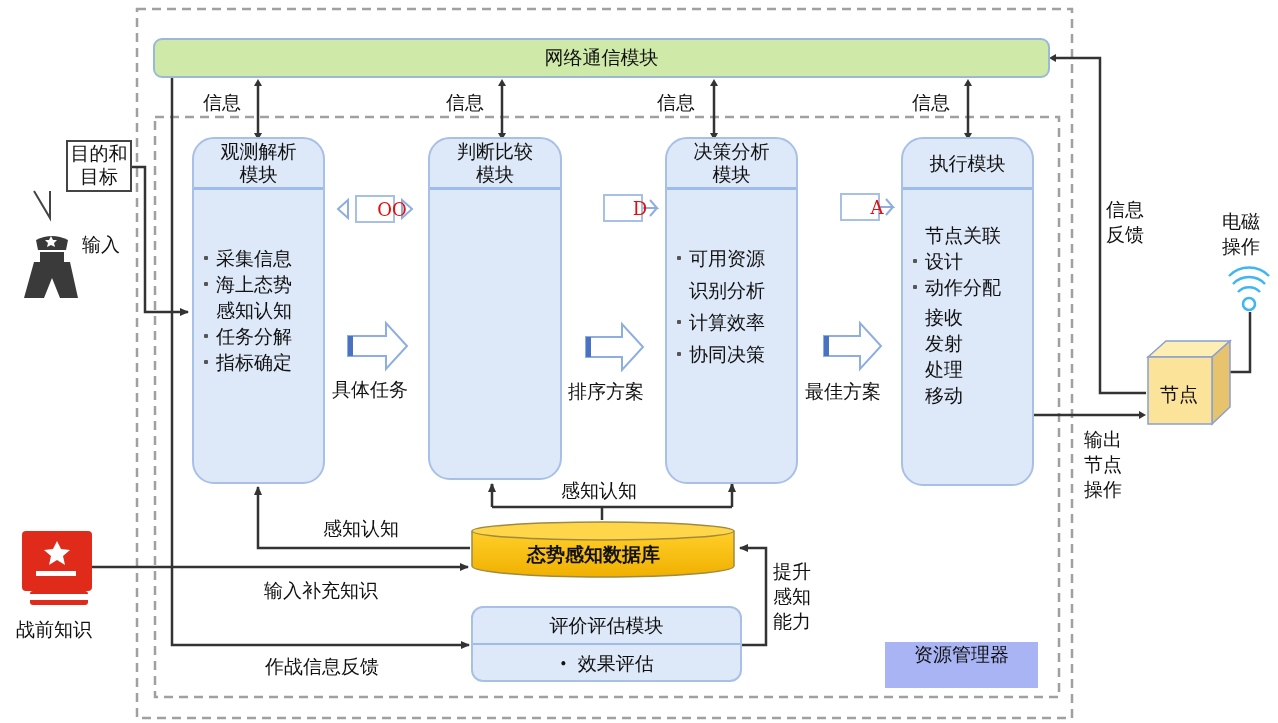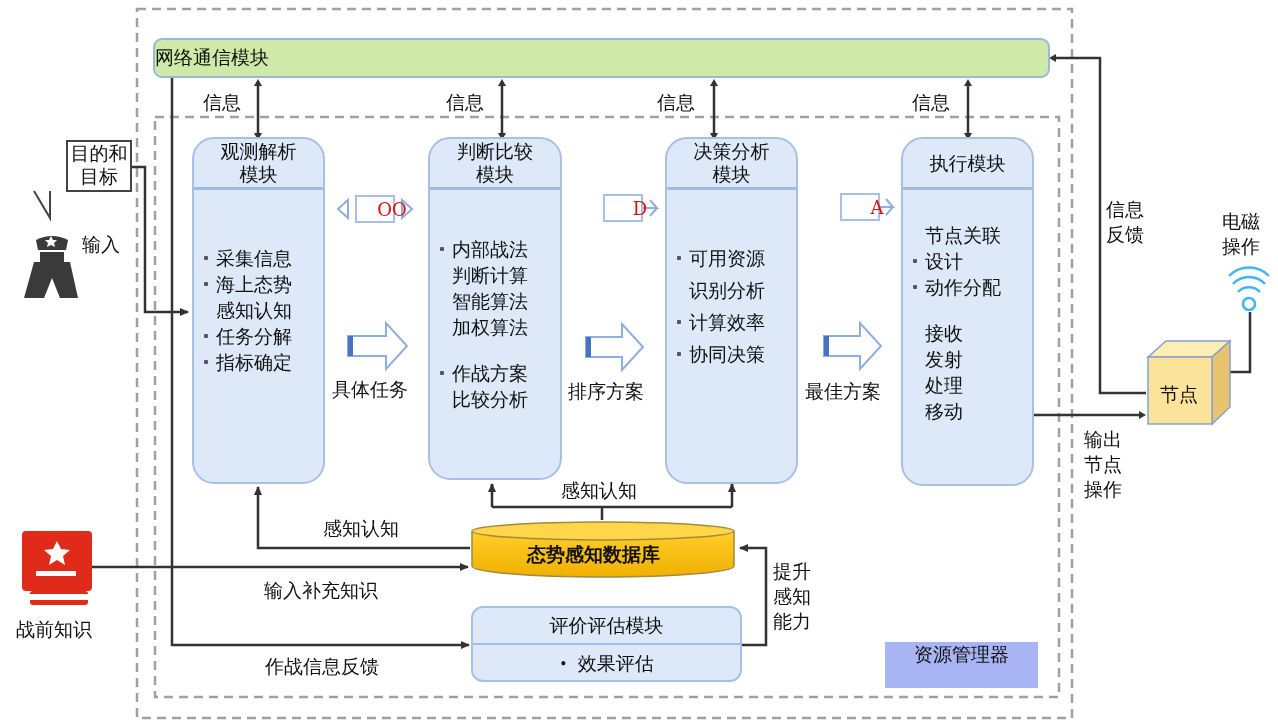--- a/index.html
+++ b/index.html
@@ -7,23 +7,23 @@
          font-family:"DejaVu Serif","Liberation Serif",serif; color:#111; }
   svg { position:absolute; left:0; top:0; }
   .lbl { position:absolute; font-size:19px; line-height:24px; white-space:nowrap; color:#111; }
   .vlbl { position:absolute; font-size:19px; line-height:25px; width:42px; white-space:normal; word-break:break-all; color:#111; }
   .module { position:absolute; background:#dde8f8; border:2px solid #a9c0e6; border-radius:22px; box-sizing:border-box; }
   .module .head { height:48px; border-bottom:3px solid #9fbbe8; display:flex; align-items:center; justify-content:center;
                   text-align:center; font-size:19px; line-height:23px; padding:0 8px; }
   .module ul { list-style:none; margin:0; padding:0; }
   .module li { position:relative; padding-left:22px; font-size:19px; line-height:26px; }
   .module li .dot { position:absolute; left:10px; top:11px; width:4px; height:4px; background:#555; border-radius:1px; }
-  .module li.gap { margin-top:20px; }
+  .module li.gap { margin-top:4px; }
   .netbar { position:absolute; left:153px; top:38px; width:897px; height:40px; background:#cfe9a8; border:2px solid #9ab8d8;
-            border-radius:9px; box-sizing:border-box; display:flex; align-items:center; font-size:19px; }
+            border-radius:9px; box-sizing:border-box; display:flex; align-items:center; justify-content:center; font-size:19px; }
   .tagbox { position:absolute; width:40px; height:28px; border:2px solid #a9c0e6; background:#fff; box-sizing:border-box;
             color:#e01010; font-size:18px; display:flex; align-items:center; justify-content:center;padding-left:34px; }
   .resmgr { position:absolute; left:885px; top:642px; width:153px; height:46px; background:#a8b4f4; display:flex;
             align-items:flex-start; justify-content:center; font-size:19px; }
   .eval { position:absolute; left:471px; top:606px; width:271px; height:76px; background:#dde8f8; border:2px solid #a9c0e6;
           border-radius:12px; box-sizing:border-box; }
   .eval .ehead { height:35px; border-bottom:2px solid #9fbbe8; display:flex; align-items:center; justify-content:center; font-size:19px; }
   .eval .ebody { height:38px; display:flex; align-items:center; justify-content:center; font-size:19px; }
   .speech { position:absolute; left:18px; top:140px; width:66px; height:52px; border:2px solid #444; background:#fff;
             box-sizing:border-box; font-size:19px; line-height:23px; text-align:center;margin-left:48px; }
@@ -150,28 +150,20 @@
     <li class="nodot"><span>感知认知</span></li>
     <li><span class="dot"></span><span>任务分解</span></li>
     <li><span class="dot"></span><span>指标确定</span></li>
   </ul>
 </div>
 
 <div class="module" style="left:428px;top:137px;width:134px;height:343px">
   <div class="head">
       <span style="width:90px">判断比较模块</span>
     </div>
-  <ul style="margin-top:46px">
-    <li><span class="dot"></span><span>内部战法</span></li>
-    <li class="nodot"><span>判断计算</span></li>
-    <li class="nodot"><span>智能算法</span></li>
-    <li class="nodot"><span>加权算法</span></li>
-    <li class="gap"><span class="dot"></span><span>作战方案</span></li>
-    <li class="nodot"><span>比较分析</span></li>
-  </ul>
 </div>
 
 <div class="module" style="left:665px;top:137px;width:133px;height:347px">
   <div class="head">
       <span style="width:90px">决策分析模块</span>
     </div>
   <ul style="margin-top:52px">
     <li style="line-height:32px"><span class="dot" style="top:14px"></span><span>可用资源</span></li>
     <li class="nodot" style="line-height:32px"><span>识别分析</span></li>
     <li style="line-height:32px"><span class="dot" style="top:14px"></span><span>计算效率</span></li>

